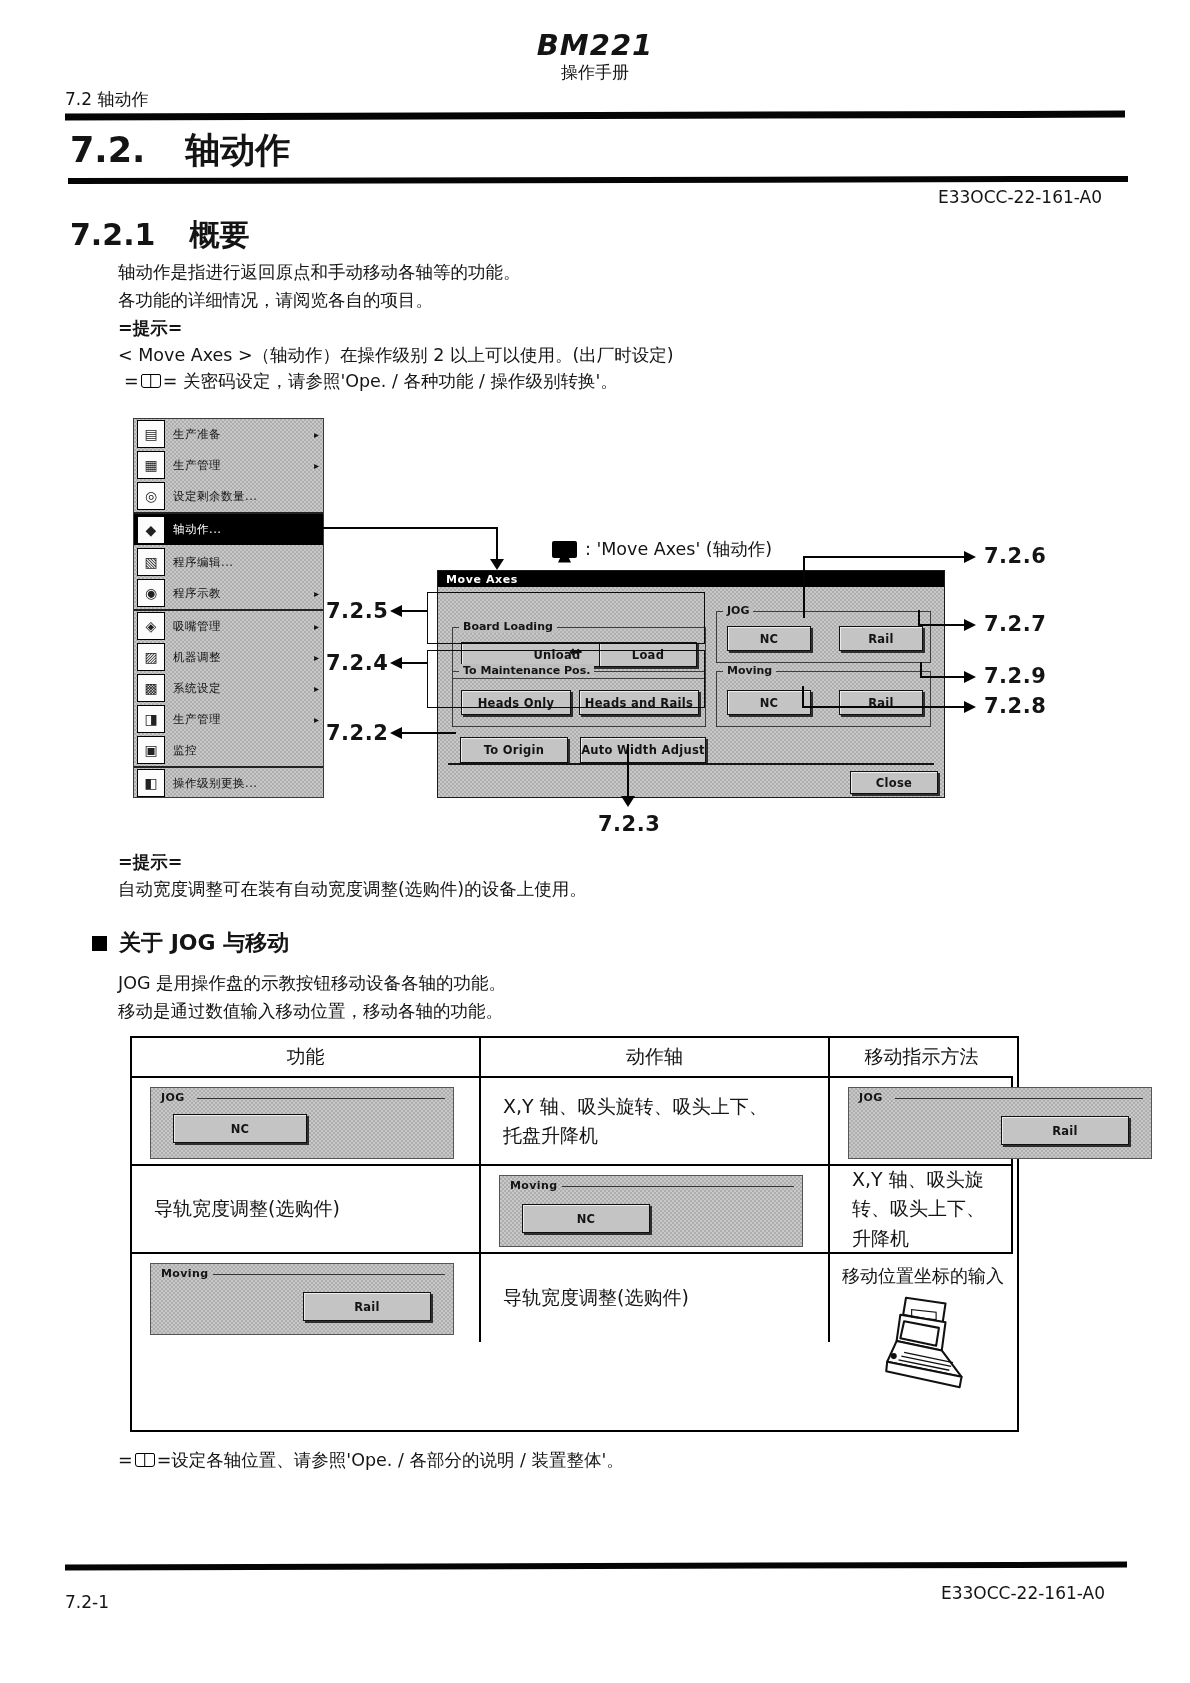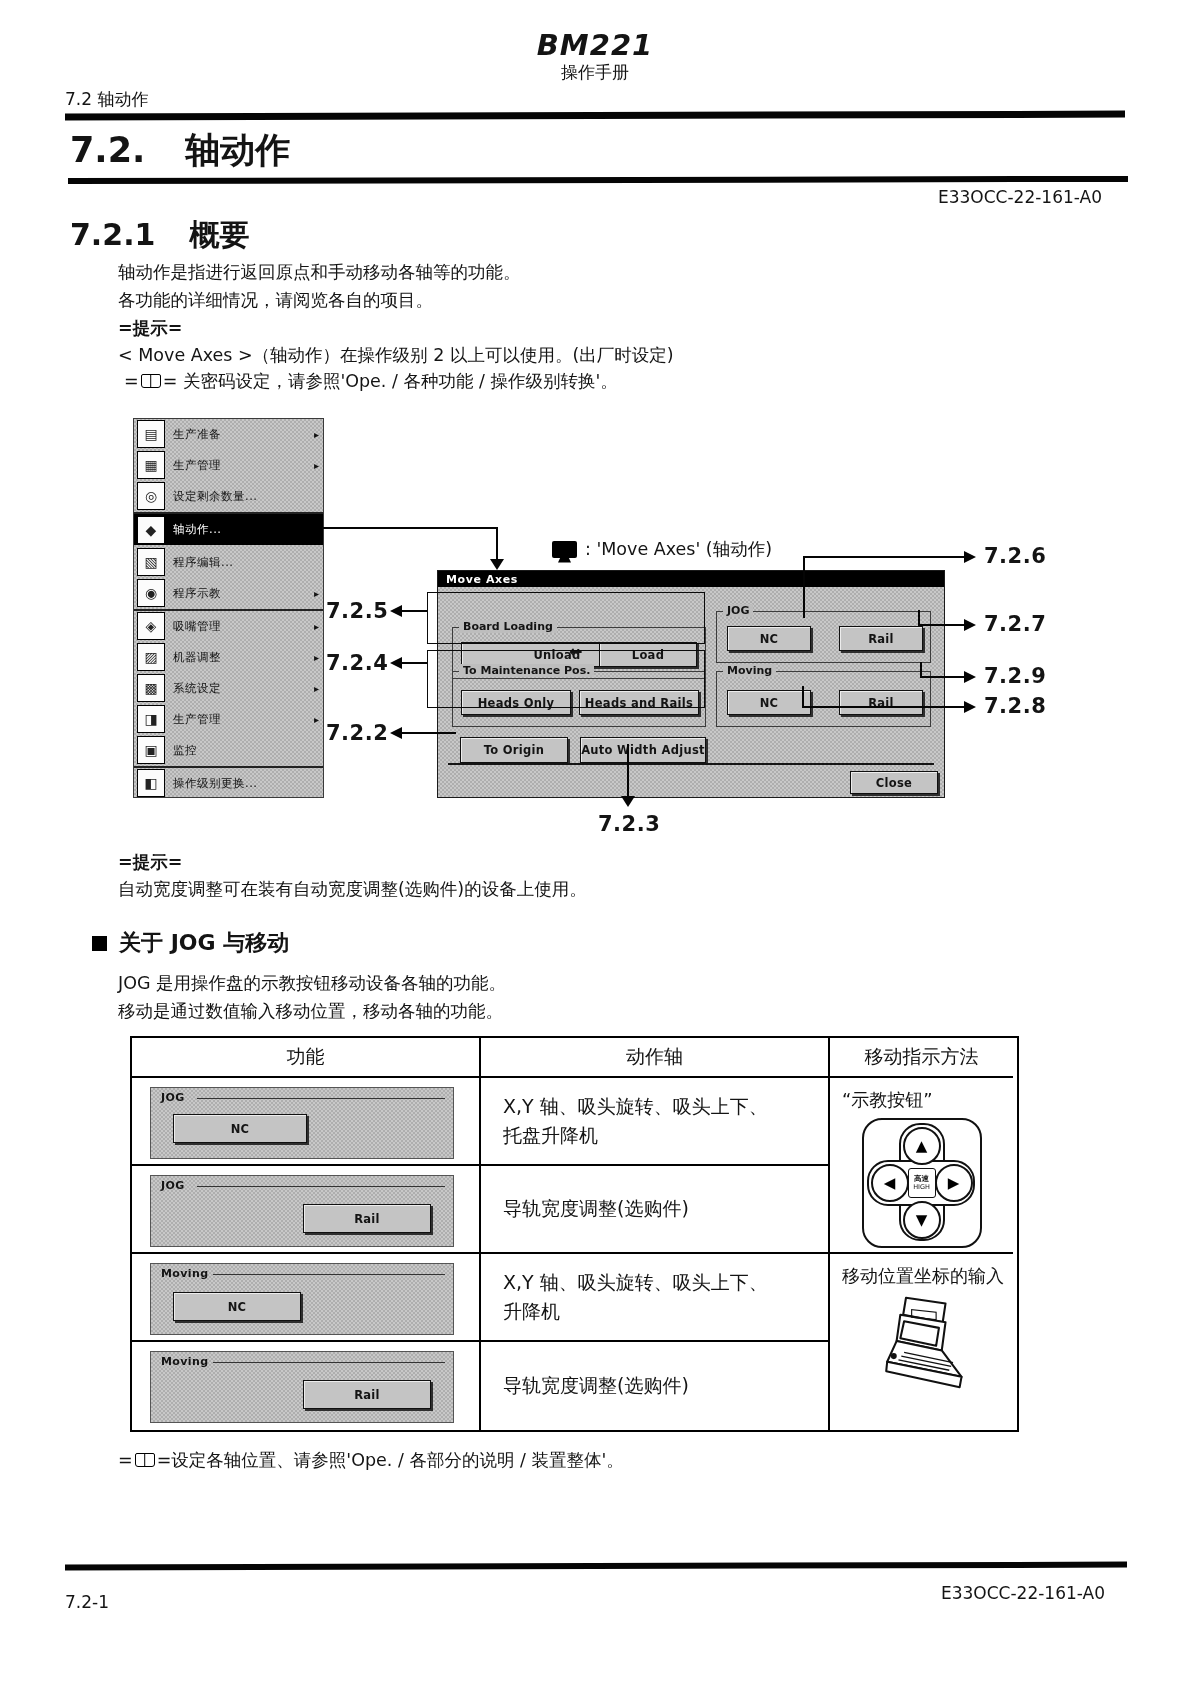--- a/index.html
+++ b/index.html
@@ -264,35 +264,20 @@
 
     <div class="tcell">
       <div class="panel dither">
         <span class="p-label">JOG</span>
         <span class="p-line" style="left:46px;"></span>
         <div class="wbtn" style="left:22px;top:26px;width:132px;height:27px;">NC</div>
       </div>
     </div>
     <div class="tcell axes">X,Y 轴、吸头旋转、吸头上下、
 托盘升降机</div>
-    <div class="tcell no-r" style="grid-column:3;grid-row:2/4;">
-      <div class="ind-text">“示教按钮”</div>
-      <div class="dpad">
-        <div class="cross cross-v"></div>
-        <div class="cross cross-h"></div>
-        <div class="pbtn up">▲</div>
-        <div class="pbtn left">◀</div>
-        <div class="pbtn right">▶</div>
-        <div class="pbtn down">▼</div>
-        <div class="pcenter">
-          <span class="c1">高速</span>
-          <span class="c2">HIGH</span>
-        </div>
-      </div>
-    </div>
 
     <div class="tcell">
       <div class="panel dither">
         <span class="p-label">JOG</span>
         <span class="p-line" style="left:46px;"></span>
         <div class="wbtn" style="left:152px;top:28px;width:126px;height:27px;">Rail</div>
       </div>
     </div>
     <div class="tcell axes">导轨宽度调整(选购件)</div>
 

